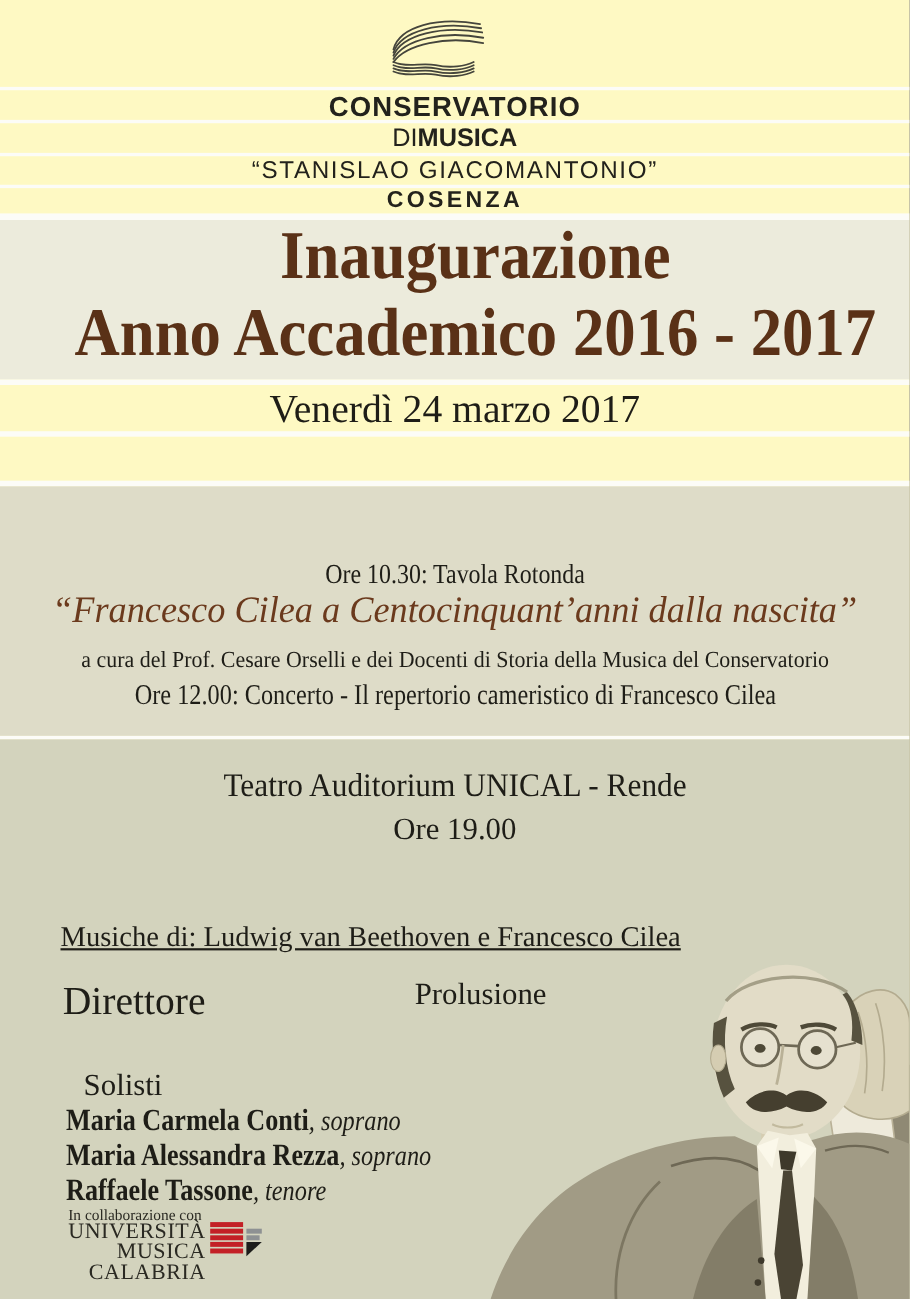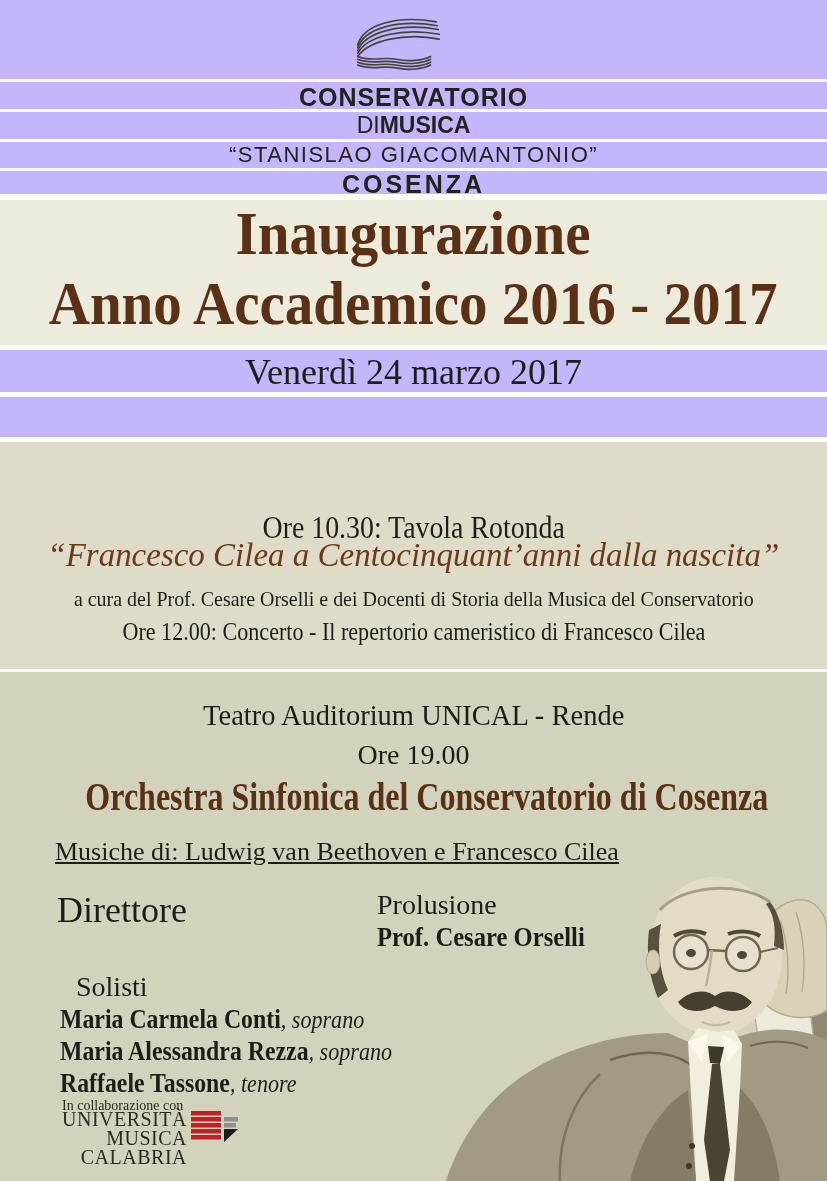--- a/index.html
+++ b/index.html
@@ -1,27 +1,27 @@
 <!DOCTYPE html>
 <html><head>
 <meta charset="utf-8">
 <style>
   html,body{margin:0;padding:0;background:#888;}
   .poster{
     position:relative;width:827px;height:1181px;overflow:hidden;
-    background:#c4b5fd;
+    background:#fef9c3;
     font-family:"Liberation Serif",serif;color:#1e1d17;
   }
   .abs{position:absolute;}
   .band{position:absolute;left:0;width:827px;}
   .wline{position:absolute;left:0;width:827px;background:#fcfcf7;}
   .c{position:absolute;left:0;right:0;text-align:center;white-space:nowrap;}
   .c > span{display:inline-block;}
   .sans{font-family:"Liberation Sans",sans-serif;color:#23221c;}
-  .brown{color:#5a3117;}
+  .brown{color:#5a3117;margin-left:36px;}
   .qbrown{color:#6b3a1d;text-decoration:underline;}
   .b{font-weight:bold;}
   .i{font-style:italic;}
   .nw{white-space:nowrap;}
   .condL{transform-origin:left center;display:inline-block;}
   svg{display:block;}
 </style>
 </head>
 <body>
 
@@ -54,57 +54,51 @@
         <path d="M8,55 C22,61 34,55 48,58 C62,61 76,59 84,55"></path>
       </g>
     </svg>
   </div>
 
   <div class="c sans b" style="top:83px;font-size:25px;letter-spacing:1px;">CONSERVATORIO</div>
   <div class="c sans" style="top:142px;font-size:22px;letter-spacing:1.5px;">“STANISLAO GIACOMANTONIO”</div>
   <div class="c sans" style="top:112px;font-size:23px;">
     <span>DI </span><span class="b">MUSICA</span>
   </div>
-  <div class="c sans b" style="top:170px;font-size:25px;letter-spacing:3px;">COSENZA</div>
+  <div class="c sans b" style="top:170px;font-size:21px;letter-spacing:3px;">COSENZA</div>
 
   <div class="c brown b" style="top:198px;font-size:62px;line-height:70px;">
     <span style="transform:scaleX(0.92);">
       <span style="display:block;">Inaugurazione</span>
       <span style="display:block;">Anno Accademico 2016 - 2017</span>
     </span>
   </div>
   <div class="c" style="top:351px;font-size:36px;">Venerdì 24 marzo 2017</div>
 
-  <div class="c" style="top:509px;font-size:32px;">
+  <div class="c" style="top:509px;font-size:25px;">
     <span style="transform:scaleX(0.87);">Ore 10.30: Tavola Rotonda</span>
   </div>
   <div class="c qbrown i b" style="top:536px;font-size:34px;font-weight:normal;">
     <span style="transform:scaleX(0.97);">“Francesco Cilea a Centocinquant’anni dalla nascita”</span>
   </div>
   <div class="c" style="top:587px;font-size:21px;">
     <span style="transform:scaleX(0.95);">a cura del Prof. Cesare Orselli e dei Docenti di Storia della Musica del Conservatorio</span>
   </div>
   <div class="c" style="top:617px;font-size:26px;">
     <span style="transform:scaleX(0.85);">Ore 12.00: Concerto - Il repertorio cameristico di Francesco Cilea</span>
   </div>
 
   <div class="c" style="top:698px;font-size:30px;">
     <span style="transform:scaleX(0.95);">Teatro Auditorium UNICAL - Rende</span>
   </div>
   <div class="c" style="top:739px;font-size:28px;">Ore 19.00</div>
-  <div class="c brown b" style="top:772px;font-size:40px;line-height:50px;">
-    <span style="transform:scaleX(0.80);">Orchestra Sinfonica del Conservatorio di Cosenza</span>
-  </div>
   <div class="abs nw" style="left:55px;top:837px;font-size:26px;text-decoration:underline;">Musiche di: Ludwig van Beethoven e Francesco Cilea</div>
 
   <div class="abs nw" style="left:57px;top:889px;font-size:36px;">Direttore</div>
   <div class="abs nw" style="left:377px;top:889px;font-size:28px;">Prolusione</div>
-  <div class="abs nw b" style="left:377px;top:921px;font-size:28px;">
-    <span class="condL" style="transform:scaleX(0.88);">Prof. Cesare Orselli</span>
-  </div>
 
   <div class="abs nw" style="left:60px;top:971px;font-size:28px;margin-left:16px;">Solisti</div>
   <div class="abs nw condL" style="left:60px;top:1003px;font-size:28px;transform:scaleX(0.85);">
     <span class="b">Maria Carmela Conti</span><span class="i" style="font-size:26px;">, soprano</span>
   </div>
   <div class="abs nw condL" style="left:60px;top:1035px;font-size:28px;transform:scaleX(0.85);">
     <span class="b">Maria Alessandra Rezza</span><span class="i" style="font-size:26px;">, soprano</span>
   </div>
   <div class="abs nw condL" style="left:60px;top:1067px;font-size:28px;transform:scaleX(0.85);">
     <span class="b">Raffaele Tassone</span><span class="i" style="font-size:26px;">, tenore</span>

